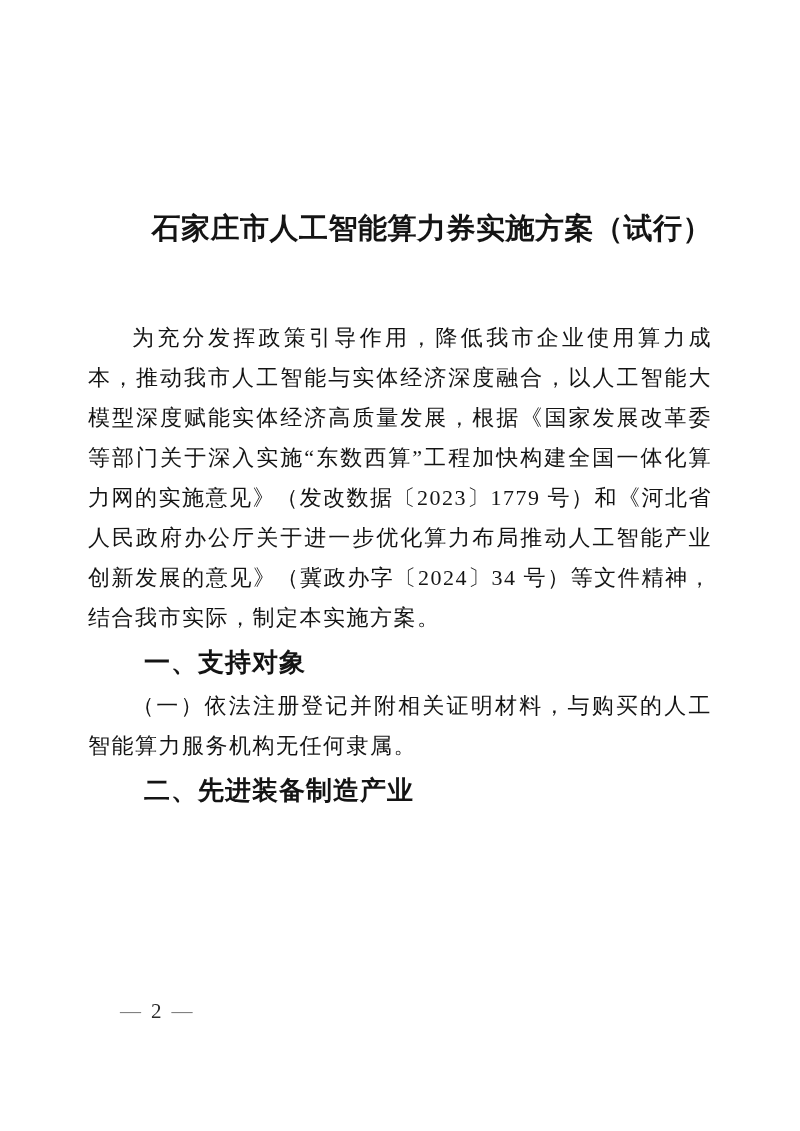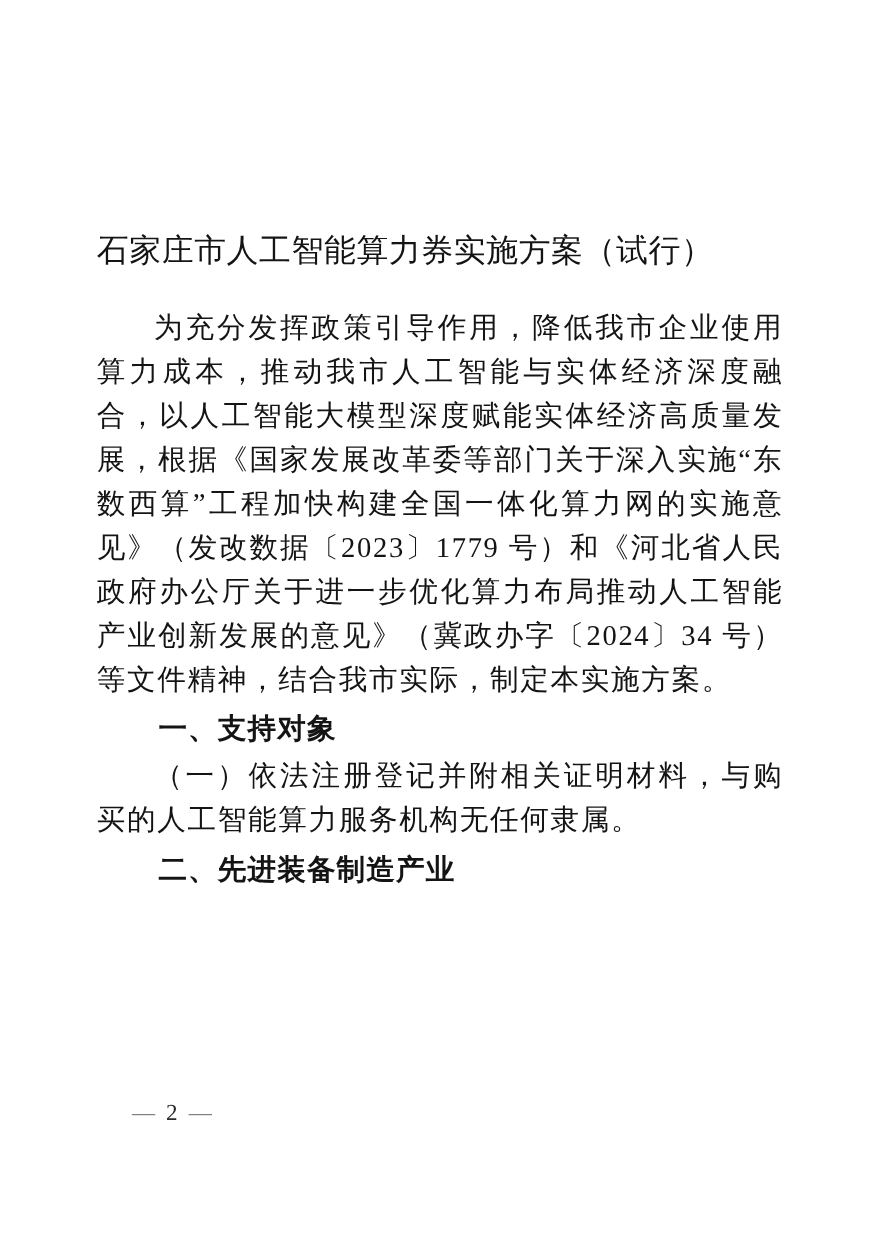--- a/index.html
+++ b/index.html
@@ -16,32 +16,32 @@
     color: #141414;
     font-family: "Liberation Serif", "DejaVu Serif", serif;
   }
   .content {
     position: absolute;
     top: 206px;
     left: 88px;
     width: 624px;
   }
   .doc-title {
-    margin: 0 0 28px 0;
+    margin: 0 0 68px 0;
     font-size: 29px;
     line-height: 44px;
-    font-weight: normal;
-    text-align: left;
+    font-weight: bold;
+    text-align: right;
     letter-spacing: 0.5px;
     white-space: nowrap;
     font-family: "Liberation Serif", "DejaVu Serif", serif;
   }
   p.body-para {
     margin: 0;
-    font-size: 26px;
+    font-size: 22px;
     line-height: 40px;
     text-align: justify;
     text-indent: 2em;
     letter-spacing: 1.5px;
     font-family: "Liberation Serif", "DejaVu Serif", serif;
   }
   h2.section-heading {
     margin: 4px;
     font-size: 26px;
     line-height: 40px;

